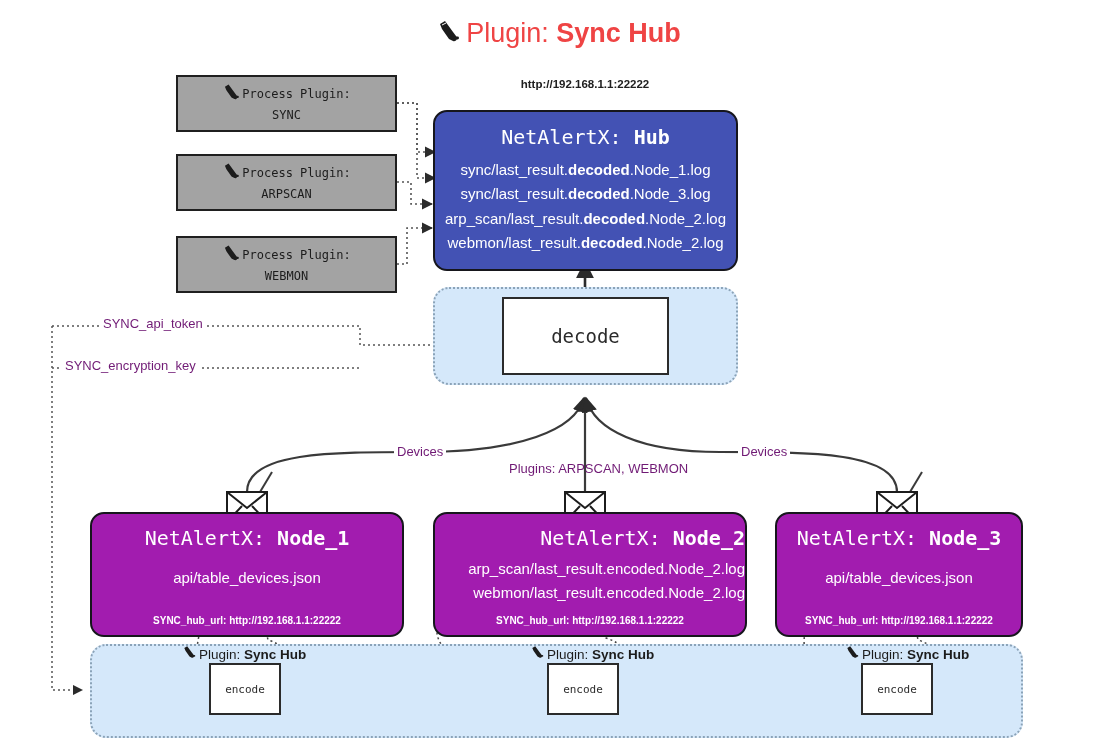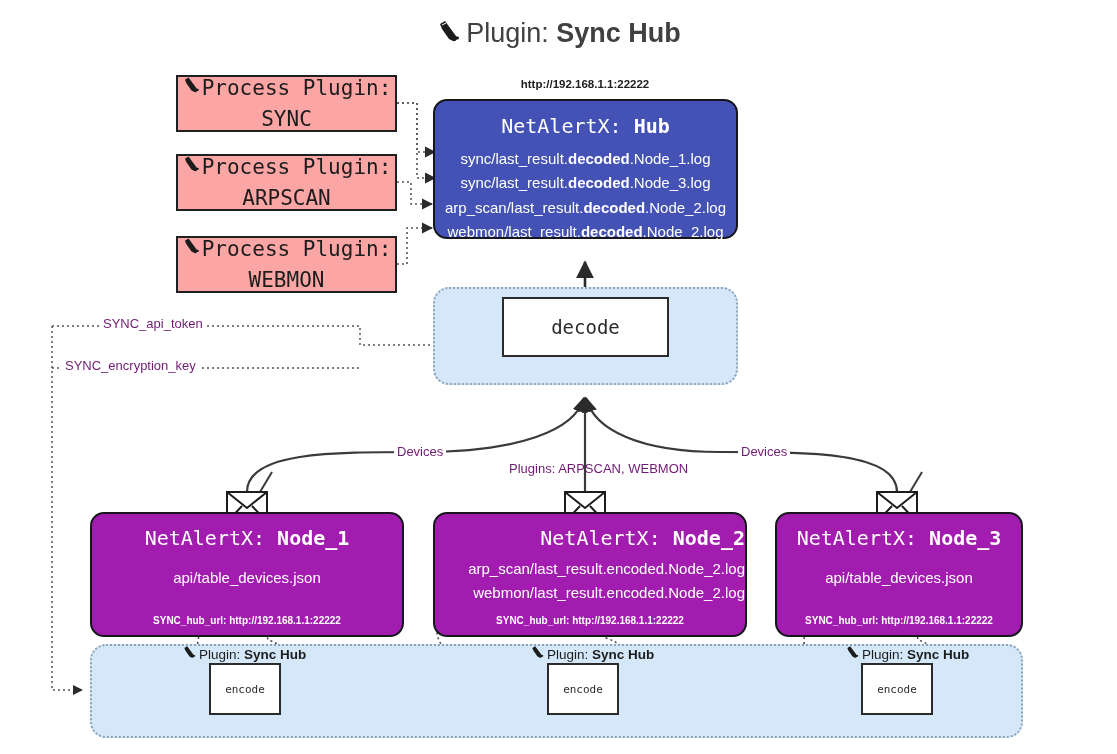--- a/index.html
+++ b/index.html
@@ -31,36 +31,36 @@
     box-sizing: border-box;
   }
 
   
   .title {
     position: absolute;
     left: 0; top: 18px;
     width: 1117px;
     text-align: center;
     font-size: 27px;
-    color: #404040;
+    color: #ef4444;
     white-space: nowrap;
   }
   .title .plug {
     display: inline-block;
     vertical-align: -3px;
     margin-right: 4px;
   }
   .title .strong { font-weight: bold; }
 
   
   .proc-box {
-    background: #fca5a5;
+    background: #a3a3a3;
     border: 2px solid #1f1f1f;
     font-family: "DejaVu Sans Mono", "Liberation Mono", monospace;
-    font-size: 21px;
+    font-size: 12px;
     color: #1c1c1c;
     display: flex;
     flex-direction: column;
     align-items: center;
     justify-content: center;
     line-height: 1.45;
     text-align: center;
   }
   .proc-box .l1 { display: flex; align-items: center; }
   .proc-box .l1 .plug { margin-right: 1px; }
@@ -287,41 +287,41 @@
           </g>
         </svg>
       </span>
       <span>Process Plugin:</span>
     </div>
     <div>WEBMON</div>
   </div>
 
   <div class="hub-url" style="left:455px; top:78px; width:260px;">http://192.168.1.1:22222</div>
 
-  <div class="node hub-box" style="left:433px; top:99px; width:305px; height:140px;">
+  <div class="node hub-box" style="left:433px; top:110px; width:305px; height:161px;">
     <div class="hub-title">
       <span>NetAlertX:</span>
       <b>Hub</b>
     </div>
     <div class="hub-line">
       <span>sync/last_result.</span><b>decoded</b><span>.Node_1.log</span>
     </div>
     <div class="hub-line">
       <span>sync/last_result.</span><b>decoded</b><span>.Node_3.log</span>
     </div>
     <div class="hub-line">
       <span>arp_scan/last_result.</span><b>decoded</b><span>.Node_2.log</span>
     </div>
     <div class="hub-line">
       <span>webmon/last_result.</span><b>decoded</b><span>.Node_2.log</span>
     </div>
   </div>
 
   <div class="node lane" style="left:433px; top:287px; width:305px; height:98px;"></div>
-  <div class="node wbox decode" style="left:502px; top:297px; width:167px; height:60px;">decode</div>
+  <div class="node wbox decode" style="left:502px; top:297px; width:167px; height:78px;">decode</div>
 
   <div class="edge-label" style="left:100px; top:316px;">SYNC_api_token</div>
   <div class="edge-label" style="left:62px; top:358px;">SYNC_encryption_key</div>
 
   <div class="edge-label" style="left:394px; top:444px;">Devices</div>
   <div class="edge-label" style="left:738px; top:444px;">Devices</div>
   <div class="edge-label nobg" style="left:506px; top:461px;">Plugins: ARPSCAN, WEBMON</div>
 
   <div class="env" style="left:226px; top:491px;">
     <svg width="42" height="32" viewBox="0 0 42 32">

